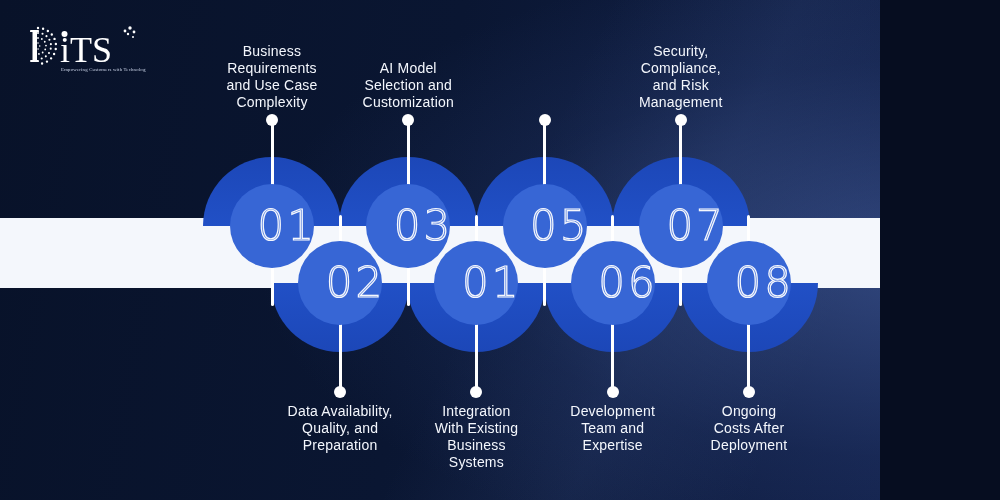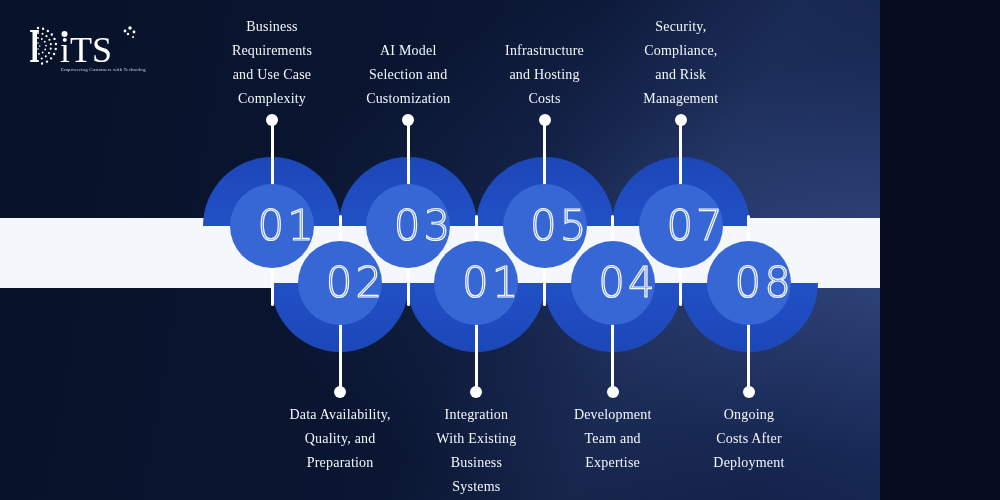--- a/index.html
+++ b/index.html
@@ -24,22 +24,22 @@
   }
   .num{
     font-family:"DejaVu Sans","Liberation Sans",sans-serif;
     font-size:42px;font-weight:200;letter-spacing:3px;margin-right:-3px;
     color:rgba(255,255,255,.16);
     -webkit-text-stroke:1.2px rgba(255,255,255,.95);
     line-height:1;
   }
   .label{
     position:absolute;width:176px;z-index:6;text-align:center;
-    color:#f4f7fd;font-size:14px;line-height:24px;font-weight:500;
-    letter-spacing:.2px;white-space:pre-line;font-family:Liberation Serif, serif;
+    color:#f4f7fd;font-size:14px;line-height:17px;font-weight:500;
+    letter-spacing:.2px;white-space:pre-line;
   }
   .logo{position:absolute;left:28px;top:22px;z-index:6;}
 </style>
 </head>
 <body>
 
 <div class="canvas">
 
   <div class="band"></div>
 
@@ -126,31 +126,28 @@
 Systems</div>
     </div>
 
     <div class="step">
       <div class="outer top" style="left: 475.56px; top: 157px;"></div>
       <div class="connector" style="left: 543.06px; top: 120px; height: 186px;"></div>
       <div class="cdot" style="left: 538.56px; top: 114px;"></div>
       <div class="inner" style="left: 502.56px; top: 184px;">
         <span class="num">05</span>
       </div>
-      <div class="label" style="left: 456.56px; bottom: 389px;">Infrastructure
-and Hosting
-Costs</div>
     </div>
 
     <div class="step">
       <div class="outer bottom" style="left: 543.7px; top: 283px;"></div>
       <div class="connector" style="left: 611.2px; top: 215px; height: 177px;"></div>
       <div class="cdot" style="left: 606.7px; top: 386px;"></div>
       <div class="inner" style="left: 570.7px; top: 241px;">
-        <span class="num">04</span>
+        <span class="num">06</span>
       </div>
       <div class="label" style="left: 524.7px; top: 403px;">Development
 Team and
 Expertise</div>
     </div>
 
     <div class="step">
       <div class="outer top" style="left: 611.84px; top: 157px;"></div>
       <div class="connector" style="left: 679.34px; top: 120px; height: 186px;"></div>
       <div class="cdot" style="left: 674.84px; top: 114px;"></div>

